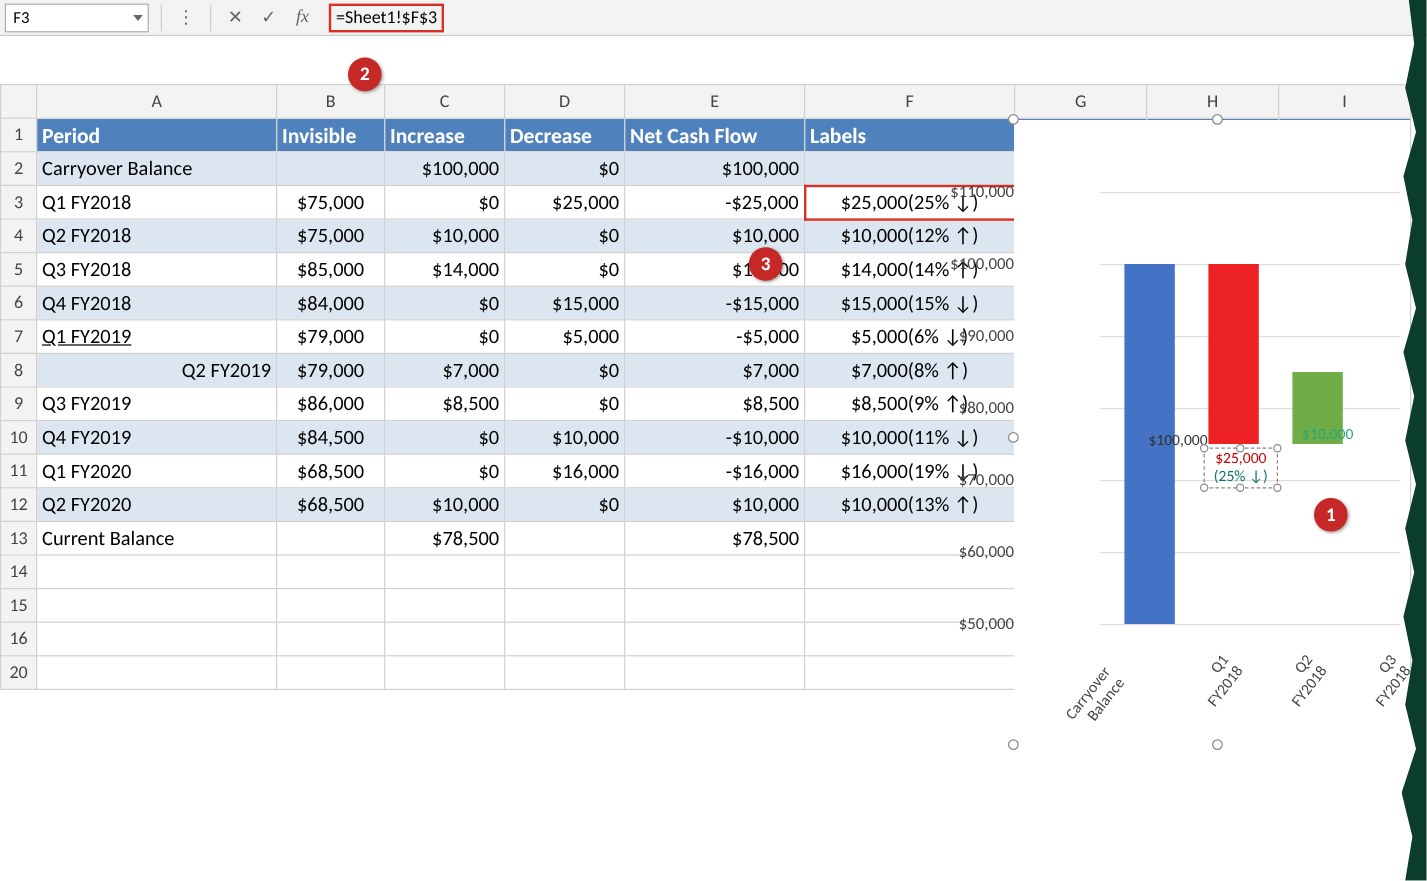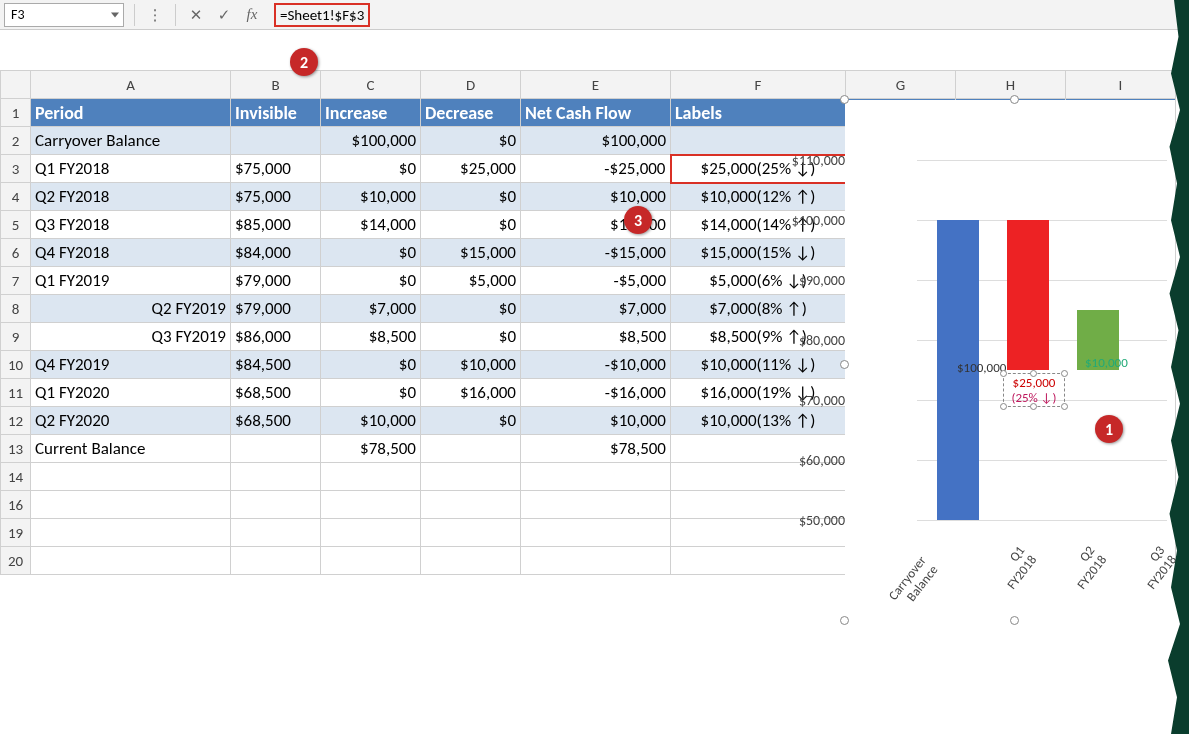--- a/index.html
+++ b/index.html
@@ -75,21 +75,21 @@
   }
   .sheet th {
     background: #f3f3f3;
     font-weight: normal;
     color: #444;
     font-size: 15px;
     text-align: center;
   }
   .sheet th.row-hdr { width: 30px; }
   .col-A { width: 200px; }
-  .col-B { width: 90px; text-align: left; }
+  .col-B { width: 90px; text-align: center; }
   .col-C { width: 100px; text-align: right; }
   .col-D { width: 100px; text-align: right; }
   .col-E { width: 150px; text-align: right; }
   .col-F { width: 175px; text-align: center; }
   .col-G { width: 110px; }
   .col-H { width: 110px; }
   .col-I { width: 110px; }
   
   tr.header-row td {
     background: #4f81bd;
@@ -288,21 +288,21 @@
           <td class="col-C">$0</td>
           <td class="col-D">$15,000</td>
           <td class="col-E">-$15,000</td>
           <td class="col-F">$15,000(15% ↓)</td>
           <td class="col-G"></td>
           <td class="col-H"></td>
           <td class="col-I"></td>
         </tr>
         <tr>
           <th class="row-hdr">7</th>
-          <td class="col-A" style="text-align: left;">Q1 FY2019</td>
+          <td class="col-A" style="text-align: left; text-decoration: underline;">Q1 FY2019</td>
           <td class="col-B">$79,000</td>
           <td class="col-C">$0</td>
           <td class="col-D">$5,000</td>
           <td class="col-E">-$5,000</td>
           <td class="col-F">$5,000(6% ↓)</td>
           <td class="col-G"></td>
           <td class="col-H"></td>
           <td class="col-I"></td>
         </tr>
         <tr class="banded">
@@ -312,21 +312,21 @@
           <td class="col-C">$7,000</td>
           <td class="col-D">$0</td>
           <td class="col-E">$7,000</td>
           <td class="col-F">$7,000(8% ↑)</td>
           <td class="col-G"></td>
           <td class="col-H"></td>
           <td class="col-I"></td>
         </tr>
         <tr>
           <th class="row-hdr">9</th>
-          <td class="col-A" style="text-align: right;">Q3 FY2019</td>
+          <td class="col-A" style="text-align: left;">Q3 FY2019</td>
           <td class="col-B">$86,000</td>
           <td class="col-C">$8,500</td>
           <td class="col-D">$0</td>
           <td class="col-E">$8,500</td>
           <td class="col-F">$8,500(9% ↑)</td>
           <td class="col-G"></td>
           <td class="col-H"></td>
           <td class="col-I"></td>
         </tr>
         <tr class="banded">
@@ -383,33 +383,33 @@
           <td class="col-B"></td>
           <td class="col-C"></td>
           <td class="col-D"></td>
           <td class="col-E"></td>
           <td class="col-F"></td>
           <td class="col-G"></td>
           <td class="col-H"></td>
           <td class="col-I"></td>
         </tr>
         <tr>
-          <th class="row-hdr">16</th>
+          <th class="row-hdr">15</th>
           <td class="col-A"></td>
           <td class="col-B"></td>
           <td class="col-C"></td>
           <td class="col-D"></td>
           <td class="col-E"></td>
           <td class="col-F"></td>
           <td class="col-G"></td>
           <td class="col-H"></td>
           <td class="col-I"></td>
         </tr>
         <tr>
-          <th class="row-hdr">19</th>
+          <th class="row-hdr">16</th>
           <td class="col-A"></td>
           <td class="col-B"></td>
           <td class="col-C"></td>
           <td class="col-D"></td>
           <td class="col-E"></td>
           <td class="col-F"></td>
           <td class="col-G"></td>
           <td class="col-H"></td>
           <td class="col-I"></td>
         </tr>
@@ -452,21 +452,21 @@
     <div class="gridline" style="top:300px"></div>
     <div class="gridline" style="top:360px"></div>
 
     <div class="bar blue" style="left:20px; top:60px; height:300px;"></div>
     <div class="data-label" style="left:40px; top:200px;">$100,000</div>
 
     <div class="bar red" style="left:90px; top:60px; height:150px;"></div>
 
     <div class="data-label selected" style="left:86px; top:213px; color:#c00; width:62px;">
       <span>$25,000</span><br>
-      <span style="color:#be185d">(25% ↓)</span>
+      <span style="color:#0f766e">(25% ↓)</span>
       <span class="sel-handle" style="left:-4px;top:-4px"></span>
       <span class="sel-handle" style="right:-4px;top:-4px"></span>
       <span class="sel-handle" style="left:-4px;bottom:-4px"></span>
       <span class="sel-handle" style="right:-4px;bottom:-4px"></span>
       <span class="sel-handle" style="left:50%;top:-4px;margin-left:-4px"></span>
       <span class="sel-handle" style="left:50%;bottom:-4px;margin-left:-4px"></span>
     </div>
 
     <div class="bar green" style="left:160px; top:150px; height:60px;"></div>
     <div class="data-label" style="left:168px; top:195px; color:#2a7;">$10,000</div>

